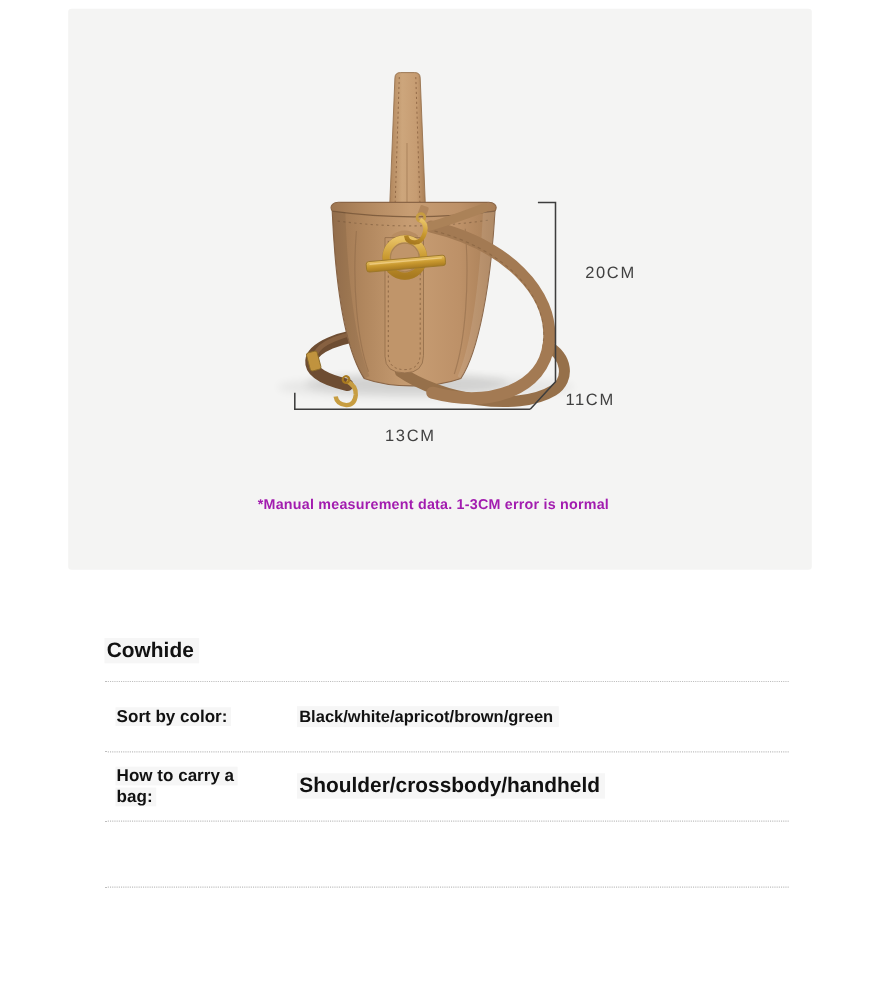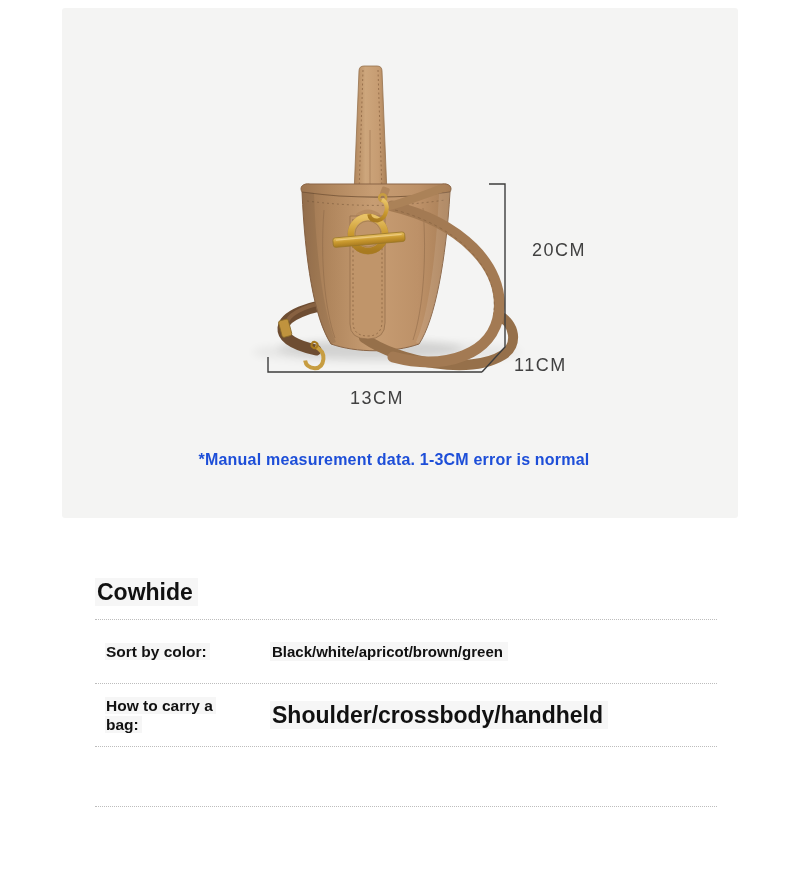--- a/index.html
+++ b/index.html
@@ -7,44 +7,44 @@
     width:800px;height:893px;position:relative;background:#ffffff;
     font-family:"Liberation Sans",sans-serif;overflow:hidden;
   }
   
   .photo{
     position:absolute;left:62px;top:8px;width:676px;height:510px;
     background:#f4f4f3;border-radius:3px;
   }
   .photo svg{position:absolute;left:0;top:0;}
   .meas{
-    position:absolute;color:#414141;font-size:18px;letter-spacing:1.5px;
+    position:absolute;color:#414141;font-size:15px;letter-spacing:1.5px;
     font-weight:400;white-space:nowrap;
   }
   .meas-h{left:470px;top:232px;}
   .meas-d{left:452px;top:347px;}
   .meas-l{left:288px;top:380px;}
   .note{
     position:absolute;left:0;right:12px;top:443px;text-align:center;
-    color:#1d4ed8;font-weight:bold;font-size:16px;letter-spacing:.2px;
+    color:#a21caf;font-weight:bold;font-size:13px;letter-spacing:.2px;
   }
   
   .specs{position:absolute;left:95px;top:565px;width:622px;}
   .row{display:flex;align-items:center;border-bottom:1px dotted #bdbdbd;}
   .row:nth-child(1){min-height:54px;}
   .row:nth-child(2){min-height:63px;}
   .row:nth-child(3){min-height:62px;}
   .row:nth-child(4){min-height:59px;}
   .row:nth-child(5){min-height:65px;}
   .lbl{width:165px;padding-left:10px;color:#111;font-weight:bold;
        font-size:15.5px;line-height:19px;}
   .lbl .ln span{background:#f6f6f6;padding:0 3px 0 1px;}
   .val{flex:1;color:#111;font-weight:bold;font-size:15px;line-height:20px;}
   .val span{background:#f6f6f6;padding:1px 5px 1px 2px;}
-  .row.em .val{font-size:23px;line-height:22px;}
+  .row.em .val{font-size:19px;line-height:22px;}
 </style>
 </head>
 <body>
 
 <div class="photo">
 
   <svg class="bag" width="676" height="510" viewBox="0 0 676 510">
     <defs>
       <linearGradient id="bodyGrad" x1="0" y1="0" x2="1" y2="0">
         <stop offset="0" stop-color="#9d7550"></stop>

